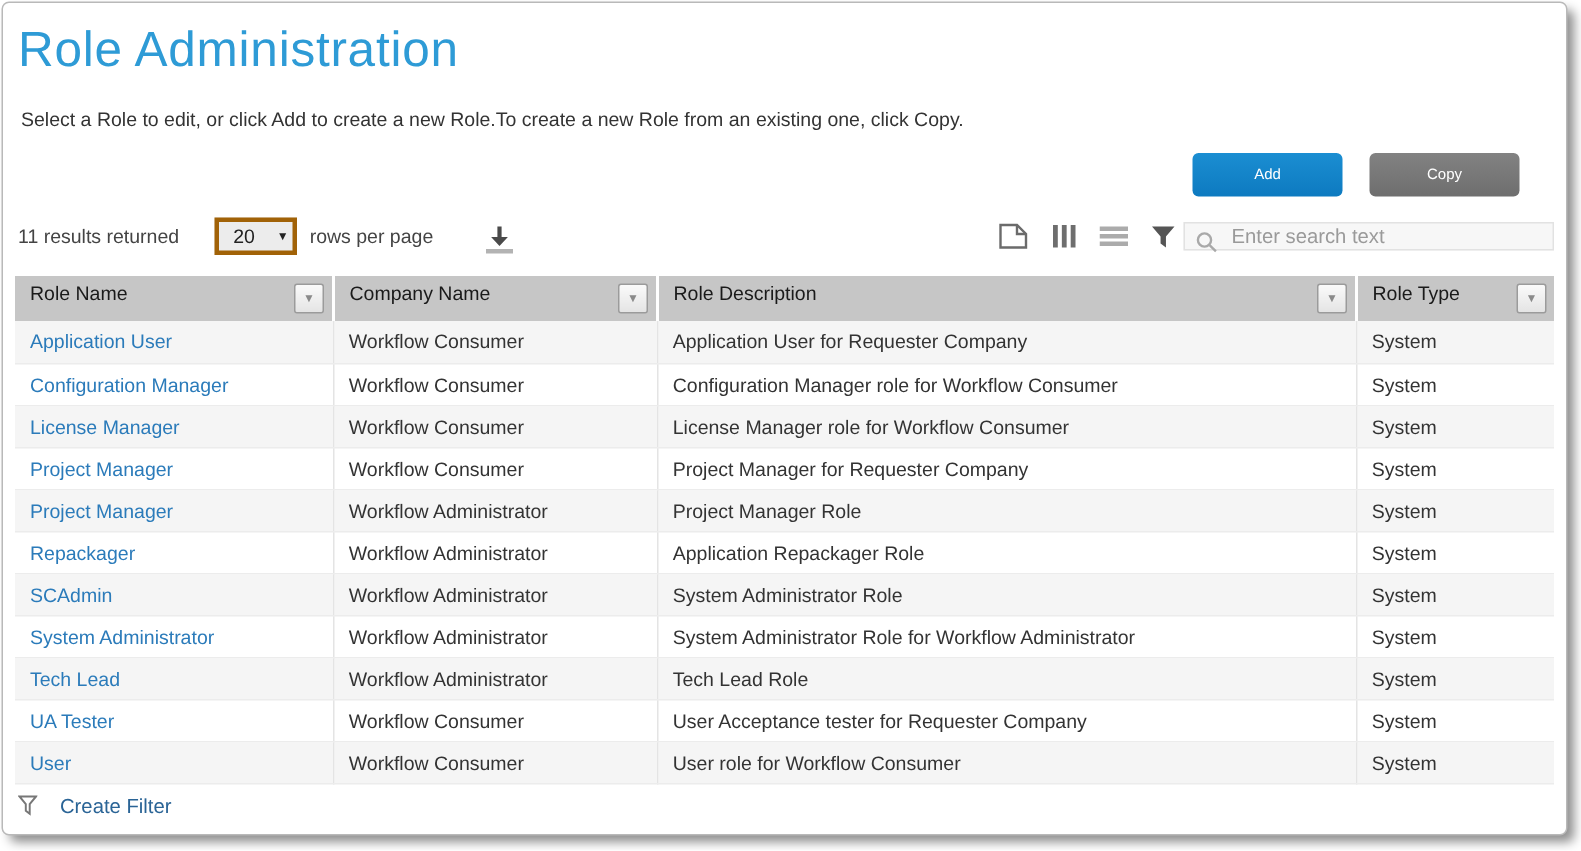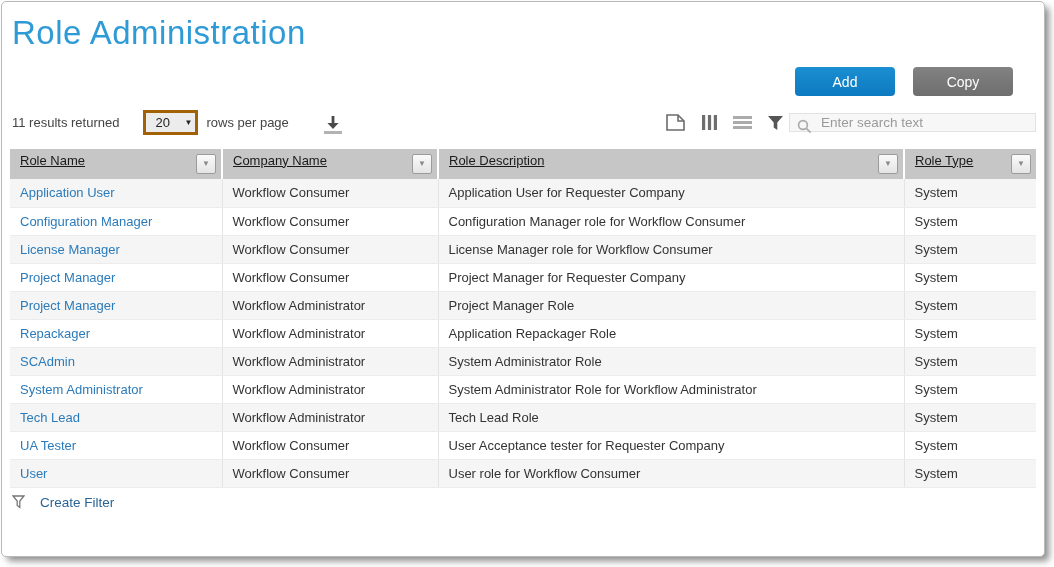--- a/index.html
+++ b/index.html
@@ -26,21 +26,21 @@
     font-size: 13px;
     color: #333;
   }
   .actions-row {
     display: flex; justify-content: flex-end; align-items: center;
     gap: 18px; margin: 15px 31px 0 0;
   }
   .btn {
     width: 100px; height: 29px;
     border: none; border-radius: 4px;
-    font-family: inherit; font-size: 14px; color: #fff;
+    font-family: inherit; font-size: 10px; color: #fff;
     cursor: pointer; text-align: center;
   }
   .btn-add { background: linear-gradient(#1b8ed2, #0d7ac0); }
   .btn-copy { background: linear-gradient(#828282, #6e6e6e); }
   .toolbar-row {
     position: relative;
     display: flex; align-items: center;
     margin: 13px 8px 0 10px; height: 27px;
     font-size: 13px; color: #444;
   }
@@ -82,21 +82,20 @@
   }
   thead th {
     background: #c6c6c6;
     height: 30px;
     text-align: left;
     font-weight: normal;
     color: #1a1a1a;
     padding: 0 4px 8px 10px;
     border-right: 2px solid #fff;
     position: relative;
-    text-decoration: underline;
   }
   thead th:last-child { border-right: none; }
   .hdr-dd {
     position: absolute; right: 5px; top: 5px;
     width: 20px; height: 20px;
     border: 1px solid #9b9b9b; border-radius: 2px;
     background: linear-gradient(#fafafa, #e4e4e4);
     color: #8a8a8a; font-size: 8px; line-height: 18px;
     text-align: center; cursor: pointer; padding: 0;
   }
@@ -119,20 +118,21 @@
   }
   a.create-filter-link { color: #2a6496; text-decoration: none; cursor: pointer; }
 </style>
 </head>
 <body>
 
 <div class="panel">
 
   <h1 class="page-title">Role Administration</h1>
 
+  <div class="subtitle">Select a Role to edit, or click Add to create a new Role.To create a new Role from an existing one, click Copy.</div>
 
   <div class="actions-row">
     <button class="btn btn-add">Add</button>
     <button class="btn btn-copy">Copy</button>
   </div>
 
   <div class="toolbar-row">
     <span class="results-text">11 results returned</span>
 
     <span class="select-wrap">

